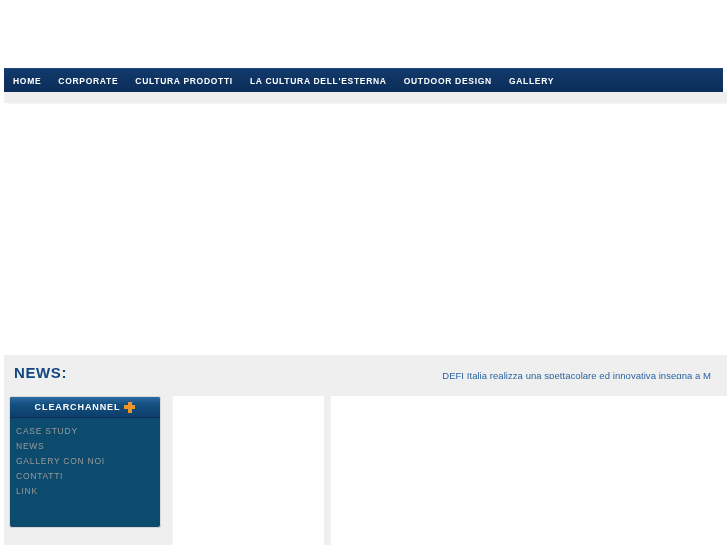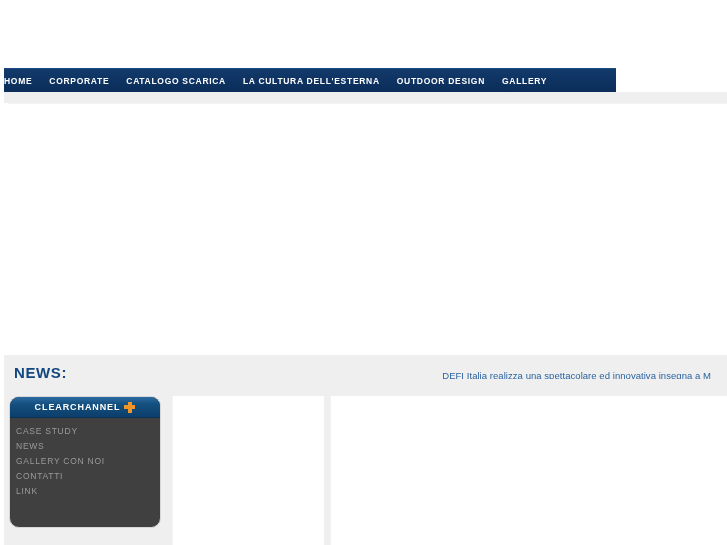--- a/index.html
+++ b/index.html
@@ -68,27 +68,28 @@
     font-weight: bold;
     letter-spacing: 0.55px;
     white-space: nowrap;
   }
 
   
   .navbar {
     position: absolute;
     left: 4px;
     top: 68px;
-    width: 612px;
+    width: 719px;
     height: 24px;
     background: #0c2f5c;
     background: linear-gradient(180deg, #123a6b 0%, #0b2d59 100%);
     border-top: 1px solid #1b4b85;
     display: flex;
     align-items: center;
+    padding-left: 9px;
     overflow: hidden;
   }
   .nav-item {
     color: #ffffff;
     font-size: 8.5px;
     font-weight: bold;
     letter-spacing: 0.7px;
     white-space: nowrap;
     text-decoration: none;
     padding: 0 9px 0 0;
@@ -167,23 +168,23 @@
     height: 157px;
     background: #efefef;
   }
 
   .sidebar-card {
     position: absolute;
     left: 9px;
     top: 8px;
     width: 152px;
     height: 132px;
-    background: #404040;
+    background: #0c4a6e;
     border: 1px solid #d8d8d8;
-    border-radius: 10px;
+    border-radius: 3px;
     overflow: hidden;
   }
   .sidebar-head {
     height: 21px;
     background: linear-gradient(180deg, #2e6ba3 0%, #14507f 35%, #0c3e6b 100%);
     display: flex;
     align-items: center;
     justify-content: center;
     gap: 4px;
     border-bottom: 1px solid #0a3258;
@@ -266,21 +267,21 @@
 </style>
 </head>
 <body>
 
 <div id="page">
 
 
   <nav class="navbar">
     <a class="nav-item">HOME</a>
     <a class="nav-item">CORPORATE</a>
-    <a class="nav-item">CATALOGO SCARICA</a>
+    <a class="nav-item">CULTURA PRODOTTI</a>
     <a class="nav-item">LA CULTURA DELL'ESTERNA</a>
     <a class="nav-item">OUTDOOR DESIGN</a>
     <a class="nav-item">GALLERY</a>
   </nav>
 
   <div class="gap-strip"></div>
   <div class="hero"></div>
 
   <div class="news-bar">
     <span class="news-label">NEWS:</span>

